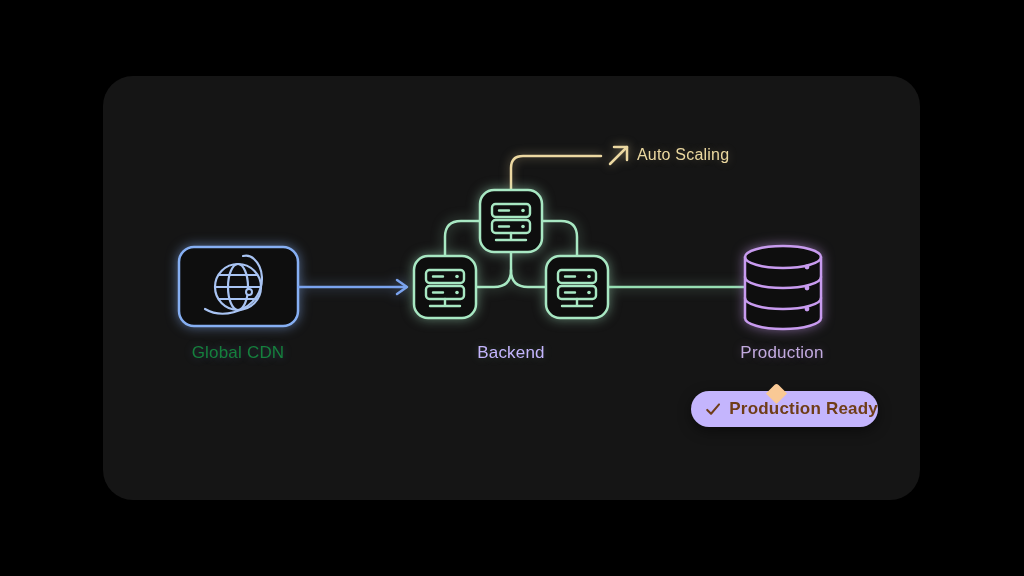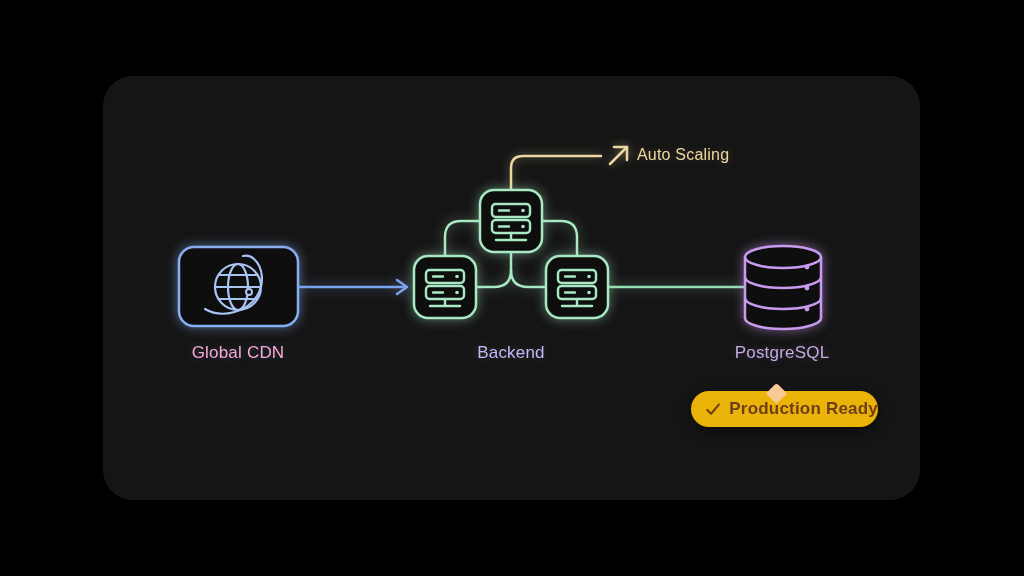--- a/index.html
+++ b/index.html
@@ -17,31 +17,31 @@
 
   .glow-blue   { filter: drop-shadow(0 0 6px rgba(134,175,243,.55)); }
   .glow-green  { filter: drop-shadow(0 0 6px rgba(168,232,195,.50)); }
   .glow-yellow { filter: drop-shadow(0 0 5px rgba(236,216,158,.50)); }
   .glow-purple { filter: drop-shadow(0 0 6px rgba(200,155,239,.55)); }
 
   .node-label {
     position:absolute; transform:translateX(-50%);
     font-size:17px; letter-spacing:.2px; white-space:nowrap; text-align:center;
   }
-  .label-blue   { color:#f9a8d4; text-shadow:0 0 10px rgba(134,175,243,.25); }
+  .label-blue   { color:#15803d; text-shadow:0 0 10px rgba(134,175,243,.25); }
   .label-green  { color:#c4b5fd; text-shadow:0 0 10px rgba(168,232,195,.22); line-height:26px; }
   .label-purple { color:#c2aadf; text-shadow:0 0 10px rgba(200,155,239,.25); }
   .label-yellow {
     position:absolute; color:#ecd9a0; font-size:16px; letter-spacing:.2px;
     white-space:nowrap; text-shadow:0 0 10px rgba(236,216,158,.25);
   }
 
   .badge {
     position:absolute; left:691px; top:391px; width:187px; height:36px;
-    background:#eab308; border-radius:18px;
+    background:#c4b5fd; border-radius:18px;
     display:flex; align-items:center; padding-left:15px; gap:9px;
     box-shadow:0 4px 14px rgba(0,0,0,.45);
   }
   .badge-pointer {
     position:absolute; top:-5px; left:78px; width:15px; height:15px;
     background:#f9c995; border-radius:3px 0 0 0; transform:rotate(45deg);
   }
   .badge-text {
     color:#6f3d18; font-size:17px; font-weight:600; letter-spacing:.2px;
     white-space:nowrap; position:relative;
@@ -130,21 +130,21 @@
       </g>
     </g>
   </svg>
 
   <div class="node-label label-blue" style="left:238px; top:343px;">Global CDN</div>
 
   <div class="node-label label-green" style="left:511px; top:340px;">
     <div>Backend</div>
   </div>
 
-  <div class="node-label label-purple" style="left:782px; top:343px;">PostgreSQL</div>
+  <div class="node-label label-purple" style="left:782px; top:343px;">Production</div>
 
   <div class="label-yellow" style="left:637px; top:146px;">Auto Scaling</div>
 
   <div class="badge">
     <div class="badge-pointer"></div>
     <svg class="badge-check" width="17" height="15" viewBox="0 0 17 15">
       <path d="M1.5,8 L6,12.5 L15.5,1.5" fill="none" stroke="#6f3d18" stroke-width="2.4" stroke-linecap="round" stroke-linejoin="round"></path>
     </svg>
     <span class="badge-text">Production Ready</span>
   </div>

